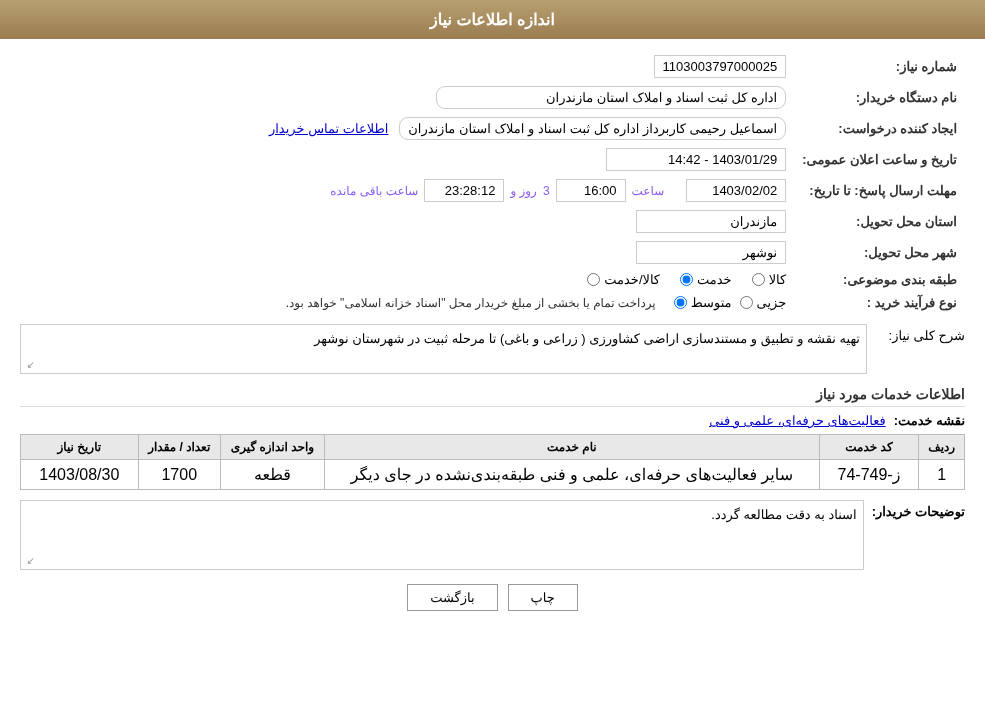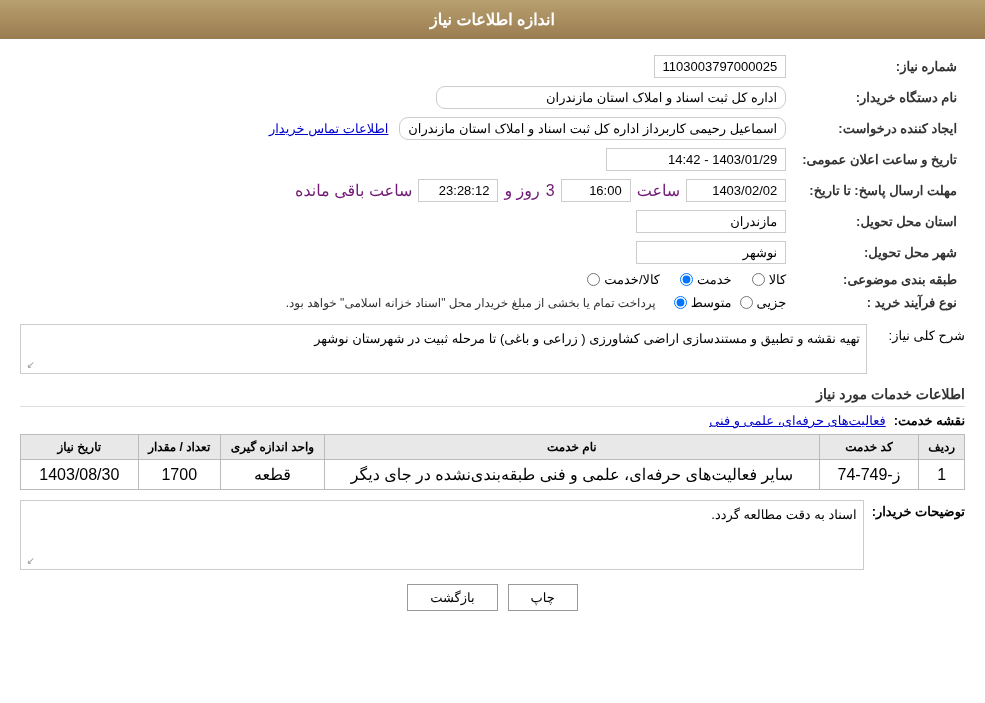--- a/index.html
+++ b/index.html
@@ -163,22 +163,22 @@
     .btn-back {
       background: #fff;
       border: 1px solid #999;
     }
     .row-flex {
       display: flex;
       align-items: center;
       gap: 6px;
     }
     .small-label {
-      font-size: 16px;
-      color: #701a75;
+      font-size: 12px;
+      color: #8b5cf6;
     }
     .payment-note {
       font-size: 12px;
       color: #333;
       margin-right: 10px;
     }
     .group-service-row {
       display: flex;
       align-items: center;
       gap: 8px;
@@ -226,21 +226,21 @@
           <td class="label-cell">تاریخ و ساعت اعلان عمومی:</td>
           <td class="value-cell">
             <span class="value-box" style="min-width:180px;">1403/01/29 - 14:42</span>
           </td>
         </tr>
 
         <tr>
           <td class="label-cell">مهلت ارسال پاسخ: تا تاریخ:</td>
           <td class="value-cell">
             <div class="row-flex">
-              <span class="value-box" style="min-width:100px;">1403/02/02</span>
+              <span class="value-box" style="min-width:100px;margin-left:16px;">1403/02/02</span>
               <span class="small-label">ساعت</span>
               <span class="value-box" style="min-width:70px;">16:00</span>
               <span class="small-label">3</span>
               <span class="small-label">روز و</span>
               <span class="value-box" style="min-width:80px;">23:28:12</span>
               <span class="small-label">ساعت باقی مانده</span>
             </div>
           </td>
         </tr>
 

